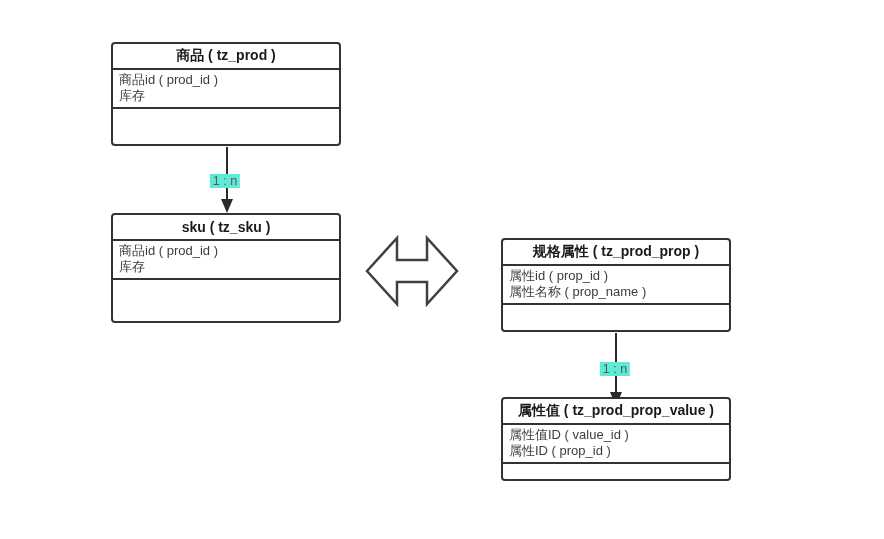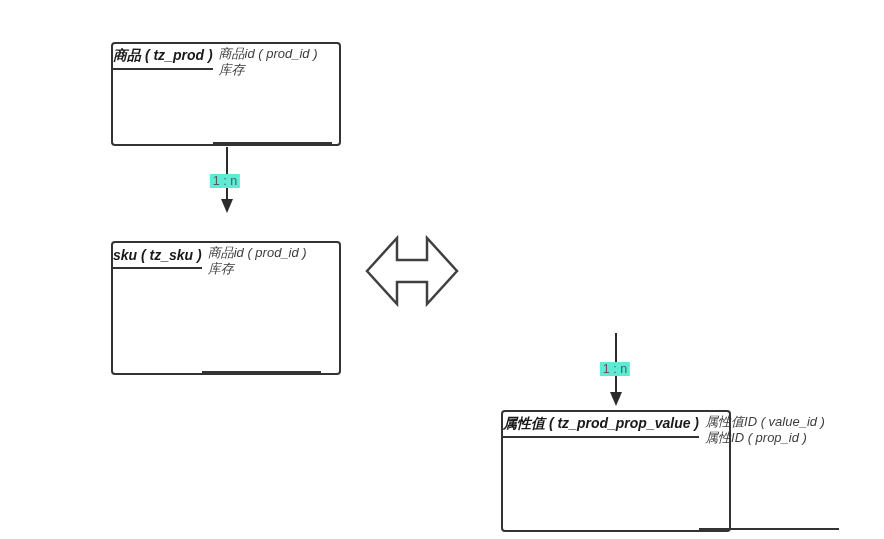--- a/index.html
+++ b/index.html
@@ -6,21 +6,21 @@
   html,body { background:#ffffff; }
   body {
     width:884px; height:539px; position:relative; overflow:hidden;
     font-family:"Liberation Sans", sans-serif;
   }
   .canvas { position:absolute; inset:0; }
 
   .etable {
     position:absolute; width:230px; background:#ffffff;
     border:2px solid #333333; border-radius:4px;
-    display:flex; flex-direction:row;font-style:italic;
+    display:flex; flex-direction:column;
   }
   .t-header {
     height:26px; flex:0 0 26px;
     border-bottom:2px solid #333333;
     display:flex; align-items:center; justify-content:center;
     font-weight:bold; font-size:14px; color:#1a1a1a;
     white-space:nowrap;
   }
   .t-fields {
     padding:2px 14px 3px 6px;
@@ -66,31 +66,39 @@
 
   <div class="etable" style="left:111px; top:42px; height:104px;">
     <div class="t-header">商品 ( tz_prod )</div>
     <div class="t-fields">
       <div class="t-field">商品id ( prod_id )</div>
       <div class="t-field">库存</div>
     </div>
     <div class="t-footer"></div>
   </div>
 
-  <div class="etable" style="left:111px; top:213px; height:134px;margin-top:28px;">
+  <div class="etable" style="left:111px; top:213px; height:110px;">
     <div class="t-header">sku ( tz_sku )</div>
     <div class="t-fields">
       <div class="t-field">商品id ( prod_id )</div>
       <div class="t-field">库存</div>
     </div>
     <div class="t-footer"></div>
   </div>
 
+  <div class="etable" style="left:501px; top:238px; height:94px;">
+    <div class="t-header">规格属性 ( tz_prod_prop )</div>
+    <div class="t-fields">
+      <div class="t-field">属性id ( prop_id )</div>
+      <div class="t-field">属性名称 ( prop_name )</div>
+    </div>
+    <div class="t-footer"></div>
+  </div>
 
-  <div class="etable" style="left:501px; top:410px; height:122px;">
+  <div class="etable" style="left:501px; top:397px; height:84px;">
     <div class="t-header">属性值 ( tz_prod_prop_value )</div>
     <div class="t-fields">
       <div class="t-field">属性值ID ( value_id )</div>
       <div class="t-field">属性ID ( prop_id )</div>
     </div>
     <div class="t-footer"></div>
   </div>
 
 </div>
 

